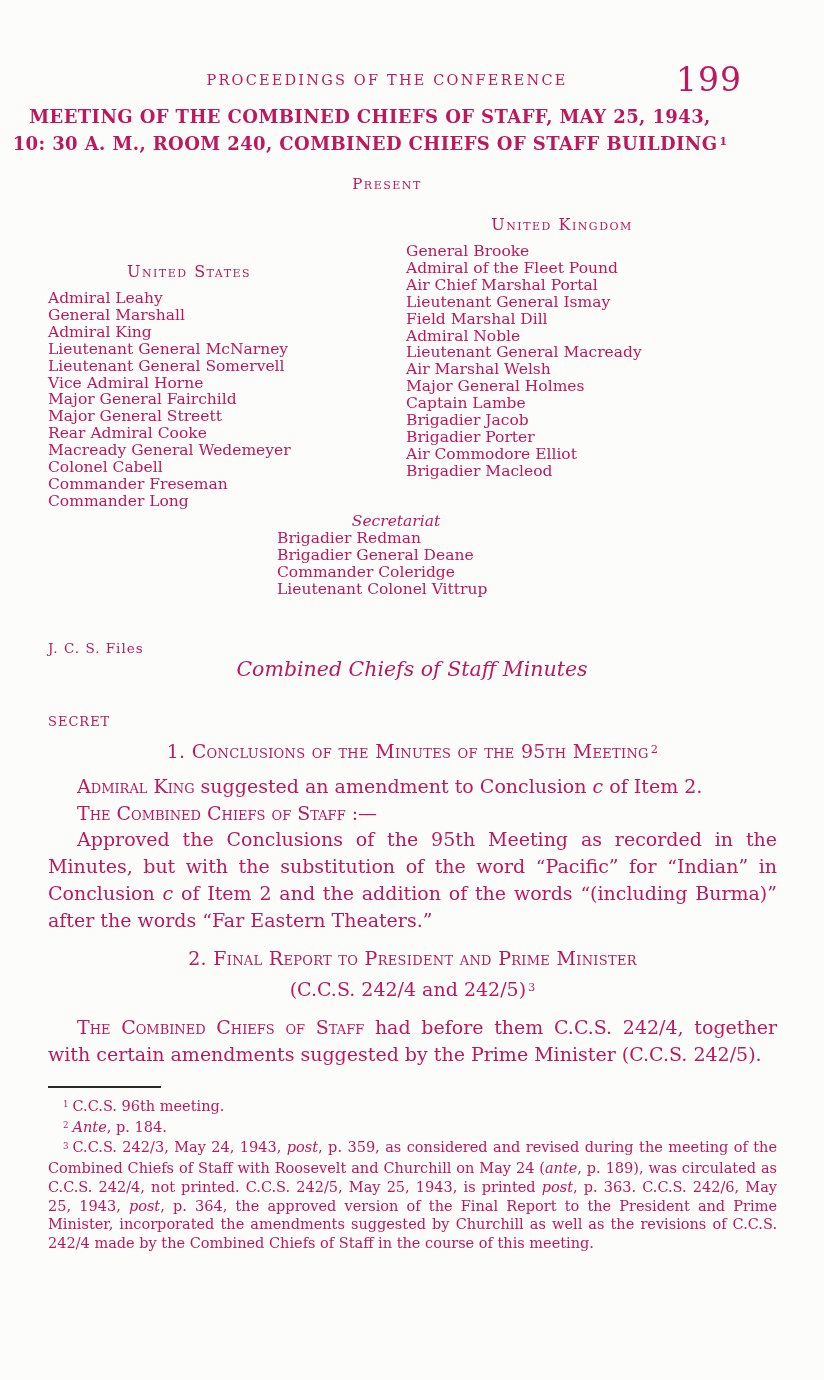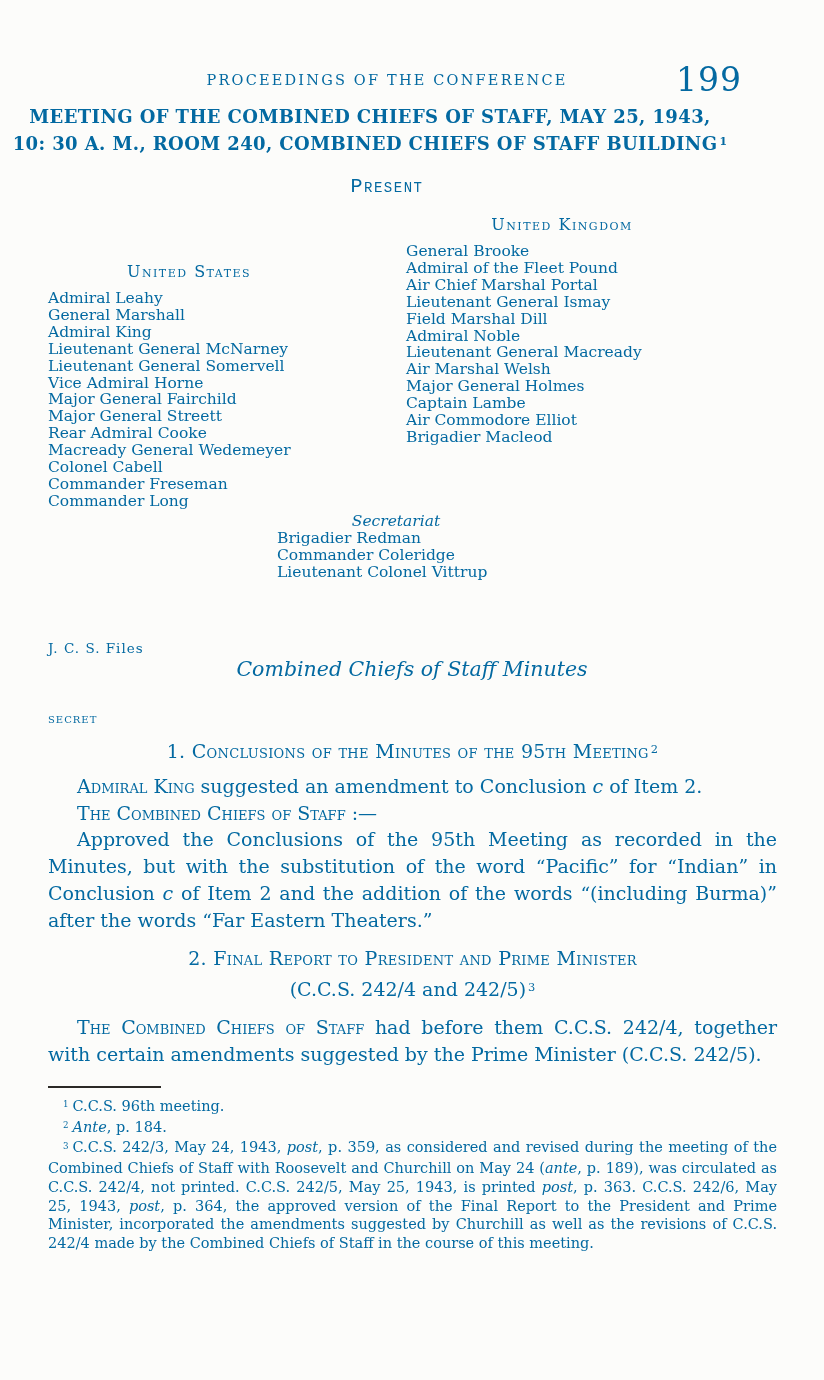--- a/index.html
+++ b/index.html
@@ -4,21 +4,21 @@
 <style>
   html, body { margin: 0; padding: 0; }
   body { background: #e9e7e2; }
   .page {
     position: relative;
     width: 824px;
     height: 1380px;
     margin: 0 auto;
     background: #fcfcfa;
     font-family: "DejaVu Serif", "Liberation Serif", serif;
-    color: #0369a1;
+    color: #be185d;
     overflow: hidden;
   }
   .sup {
     font-size: 0.60em;
     position: relative;
     top: -0.45em;
     margin-left: 2px;
   }
   .sc { font-variant: small-caps; }
 
@@ -34,21 +34,21 @@
   }
   .meeting-title {
     position: absolute; top: 103px; left: 0; width: 740px;
     text-align: center;
     font-weight: 700; font-size: 18px; line-height: 27px;
     letter-spacing: 0.4px; white-space: nowrap;
   }
   .present-heading {
     position: absolute; top: 175px; left: 47px; width: 680px;
     text-align: center;
-    font-variant: small-caps; font-size: 20px; letter-spacing: 1.5px; font-family: Liberation Mono, monospace;
+    font-variant: small-caps; font-size: 15px; letter-spacing: 1.5px;
   }
   .col { position: absolute; top: 215px; }
   .col-us { left: 48px; width: 340px; }
   .col-uk { left: 406px; width: 372px; }
   .col-heading {
     font-variant: small-caps; font-size: 16px; letter-spacing: 1.5px;
     text-align: center; margin-bottom: 9px;
   }
   .col-us .col-heading { width: 282px; margin-top: 47px; }
   .col-uk .col-heading { width: 312px; }
@@ -62,21 +62,21 @@
   .source-note {
     position: absolute; top: 640px; left: 48px;
     font-size: 13.5px; letter-spacing: 1px;
   }
   .document-title {
     position: absolute; top: 657px; left: 47px; width: 730px;
     text-align: center; font-style: italic; font-size: 20.5px;
   }
   .classification {
     position: absolute; top: 714px; left: 48px;
-    font-size: 10px; letter-spacing: 1px;
+    font-size: 13px; letter-spacing: 1px;
   }
   .minutes-body {
     position: absolute; top: 738px; left: 48px; width: 729px;
     font-size: 19px; line-height: 26.8px; text-align: justify;
   }
   .item-heading {
     text-align: center; font-variant: small-caps;
     font-size: 19px; letter-spacing: 0.3px;
     margin: 0 0 5px 0; text-indent: 0;
   }
@@ -134,27 +134,30 @@
     <div class="name">General Brooke</div>
     <div class="name">Admiral of the Fleet Pound</div>
     <div class="name">Air Chief Marshal Portal</div>
     <div class="name">Lieutenant General Ismay</div>
     <div class="name">Field Marshal Dill</div>
     <div class="name">Admiral Noble</div>
     <div class="name">Lieutenant General Macready</div>
     <div class="name">Air Marshal Welsh</div>
     <div class="name">Major General Holmes</div>
     <div class="name">Captain Lambe</div>
+    <div class="name">Brigadier Jacob</div>
+    <div class="name">Brigadier Porter</div>
     <div class="name">Air Commodore Elliot</div>
     <div class="name">Brigadier Macleod</div>
   </div>
 
   <div class="secretariat">
     <div class="secretariat-heading">Secretariat</div>
     <div class="name">Brigadier Redman</div>
+    <div class="name">Brigadier General Deane</div>
     <div class="name">Commander Coleridge</div>
     <div class="name">Lieutenant Colonel Vittrup</div>
   </div>
 
   <div class="source-note">J. C. S. Files</div>
 
   <div class="document-title">Combined Chiefs of Staff Minutes</div>
 
   <div class="classification">SECRET</div>
 

